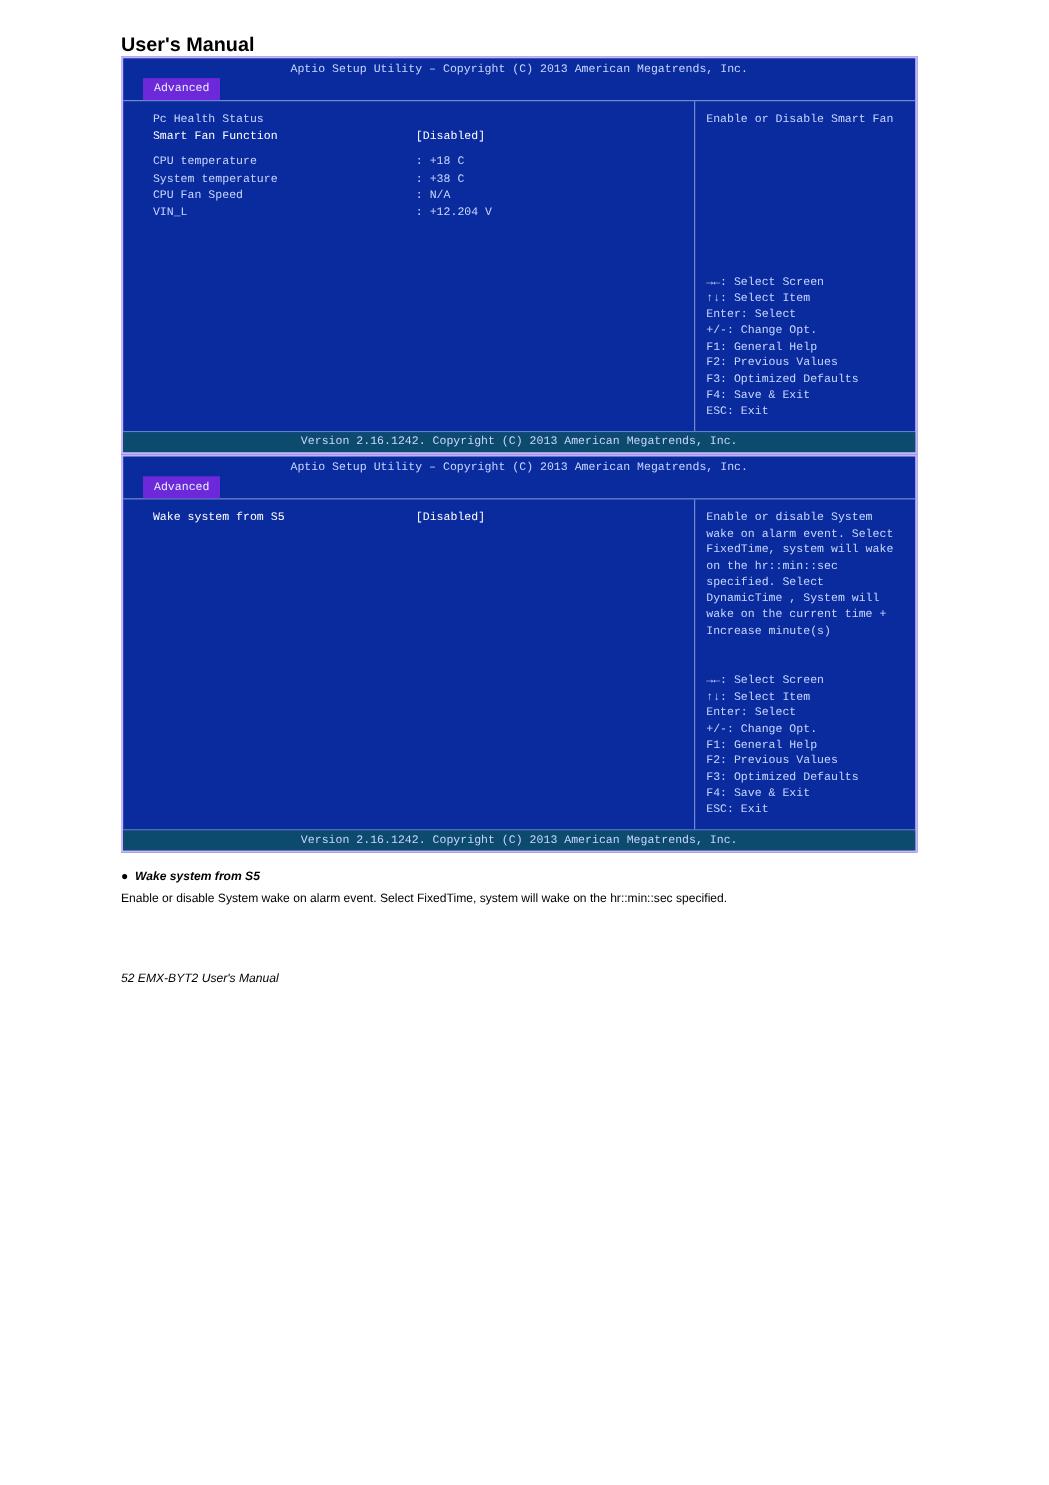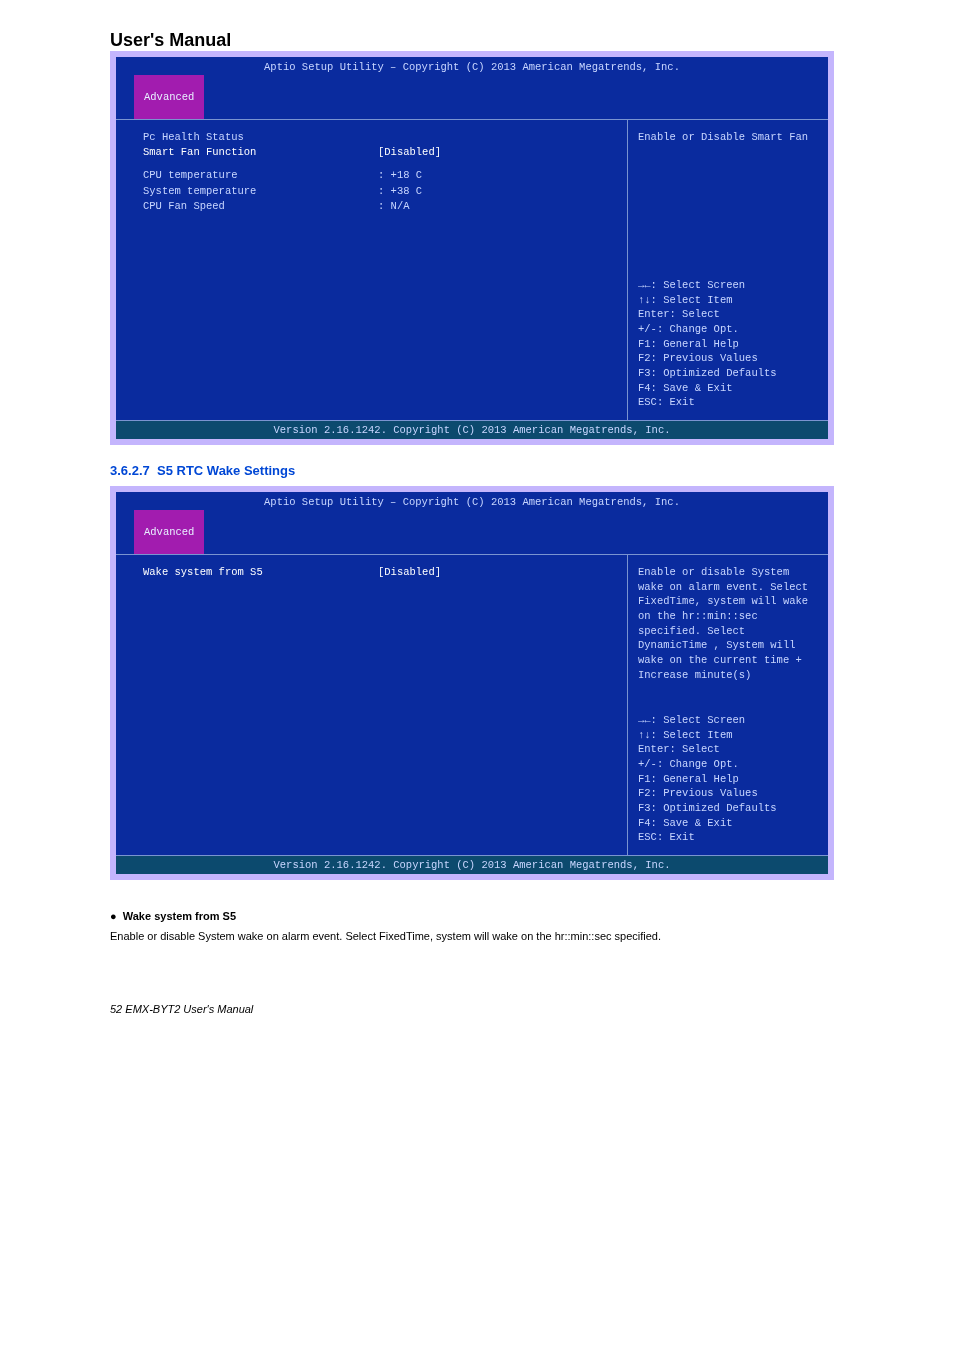--- a/index.html
+++ b/index.html
@@ -1,39 +1,39 @@
 <!DOCTYPE html>
 <html><head>
 <meta charset="utf-8">
 <style>
 * { margin: 0; padding: 0; box-sizing: border-box; }
 body { font-family: Arial, sans-serif; background: #fff; width: 954px; margin: 0 auto; color: #000; }
 .page { padding: 30px 120px 40px 110px; }
 .doc-title { font-size: 18px; font-weight: bold; }
 .section-head { color: #0047d5; font-size: 13px; font-weight: bold; margin: 18px 0 8px; }
-.bios-box { background: #0a2b9e; border: 6px solid #c4b5fd; font-family: 'Courier New', monospace; font-size: 10.5px; color: #c8d6ff; position: relative; }
+.bios-box { background: #0a2b9e; border: 2px solid #c4b5fd; font-family: 'Courier New', monospace; font-size: 10.5px; color: #c8d6ff; position: relative; }
 .bios-title { color: #c8d6ff; text-align: center; padding: 4px 0 2px; font-size: 10.5px; }
-.bios-tab { display: inline-block; background: #a21caf; color: #e8f0ff; padding: 16px 10px; margin-left: 18px; font-size: 10.5px; }
+.bios-tab { display: inline-block; background: #6d28d9; color: #e8f0ff; padding: 4px 10px; margin-left: 18px; font-size: 10.5px; }
 .bios-body { display: flex; border-top: 1px solid #7a94d0; border-bottom: 1px solid #7a94d0; }
 .bios-left { flex: 1; padding: 10px 14px; border-right: 1px solid #7a94d0; min-height: 300px; }
 .bios-right { width: 200px; padding: 10px 10px; display: flex; flex-direction: column; justify-content: space-between; }
 .bios-row { display: flex; line-height: 1.45; margin-left: 13px; }
 .bios-label { flex: 1; color: #c8d6ff; }
 .bios-val { flex: 1; color: #c8d6ff; font-family: Liberation Mono, monospace; }
 .highlight .bios-label { color: #fff; }
 .highlight .bios-val { color: #fff; }
 .help-top { color: #c8d6ff; line-height: 1.4; }
 .help-bottom { color: #c8d6ff; line-height: 1.4; }
 .bios-footer { text-align: center; background: #0c4a6e; color: #c8d6ff; padding: 3px 0; font-size: 10.5px; }
 .tbl { width: 100%; border-collapse: collapse; margin: 18px 0 20px; font-size: 11px; }
 .tbl th, .tbl td { border: 1px solid #333; padding: 6px 8px; text-align: left; vertical-align: top; }
 .tbl th { background: #cce9cf; font-weight: bold; }
 .tbl td { background: #fff; }
 .body-text { font-size: 11px; line-height: 1.5; margin: 6px 0; }
-.bullet { font-size: 11px; font-weight: bold; margin: 30px 0 4px; }
+.bullet { font-size: 11px; font-weight: bold; margin: 16px 0 4px; font-style: italic; }
 .pagenum { font-size: 11px; margin-top: 58px; font-style: italic; }
 </style>
 </head>
 <body>
 
 <div class="page">
   <div class="doc-title">User's Manual</div>
 
   <div class="bios-box">
     <div class="bios-title">Aptio Setup Utility – Copyright (C) 2013 American Megatrends, Inc.</div>
@@ -54,43 +54,44 @@
           <span class="bios-val">: +18 C</span>
         </div>
         <div class="bios-row">
           <span class="bios-label">System temperature</span>
           <span class="bios-val">: +38 C</span>
         </div>
         <div class="bios-row">
           <span class="bios-label">CPU Fan Speed</span>
           <span class="bios-val">: N/A</span>
         </div>
+        <div class="bios-row">
+          <span class="bios-label">VIN_L</span>
+          <span class="bios-val">: +12.204 V</span>
+        </div>
       </div>
       <div class="bios-right">
         <div class="help-top">Enable or Disable Smart Fan</div>
         <div class="help-bottom">
           <div>→←: Select Screen</div>
           <div>↑↓: Select Item</div>
           <div>Enter: Select</div>
           <div>+/-: Change Opt.</div>
           <div>F1: General Help</div>
           <div>F2: Previous Values</div>
           <div>F3: Optimized Defaults</div>
           <div>F4: Save &amp; Exit</div>
           <div>ESC: Exit</div>
         </div>
       </div>
     </div>
     <div class="bios-footer">Version 2.16.1242. Copyright (C) 2013 American Megatrends, Inc.</div>
   </div>
 
 
-  <div class="section-head">
-    <span>3.6.2.7</span>&nbsp;&nbsp;<span>S5 RTC Wake Settings</span>
-  </div>
 
   <div class="bios-box">
     <div class="bios-title">Aptio Setup Utility – Copyright (C) 2013 American Megatrends, Inc.</div>
     <div><span class="bios-tab">Advanced</span></div>
     <div class="bios-body">
       <div class="bios-left">
         <div class="bios-row highlight">
           <span class="bios-label">Wake system from S5</span>
           <span class="bios-val">[Disabled]</span>
         </div>

